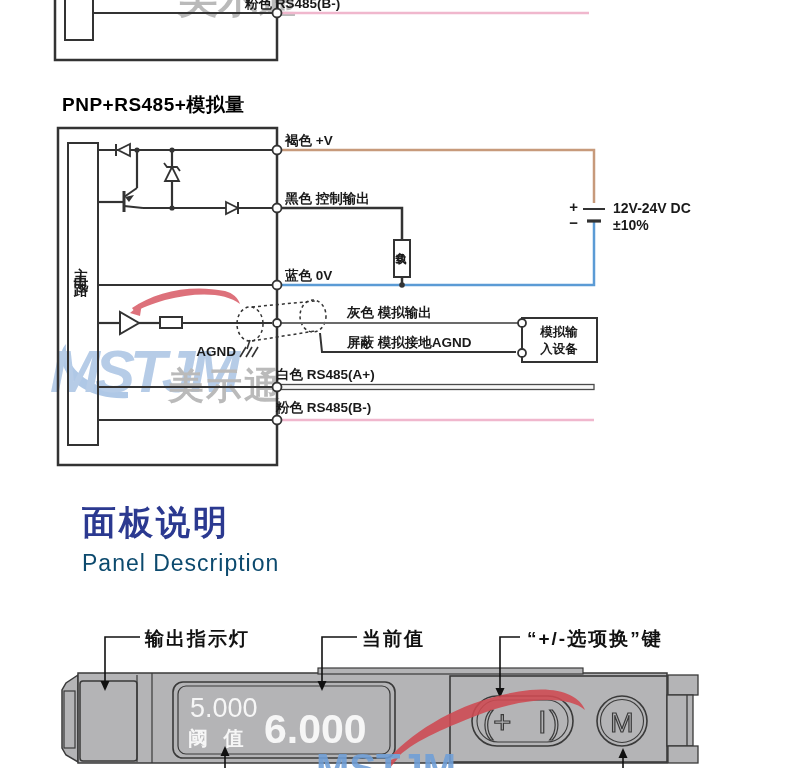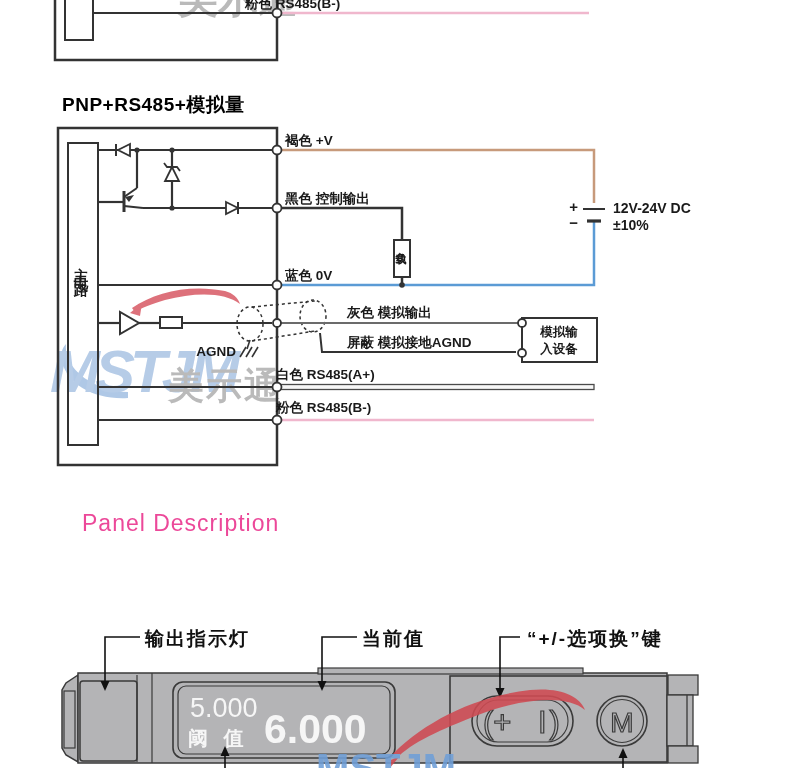--- a/index.html
+++ b/index.html
@@ -6,21 +6,21 @@
   body{width:790px;height:768px;position:relative;overflow:hidden;
        font-family:"Liberation Sans","DejaVu Sans",sans-serif;}
   .abs{position:absolute;}
   svg text{font-family:"Liberation Sans","DejaVu Sans",sans-serif;}
   .vtext{writing-mode:vertical-rl;text-orientation:upright;color:#1a1a1a;}
   #diagram-title{left:62px;top:92px;font-size:19px;font-weight:bold;color:#000000;letter-spacing:0.5px;}
   #main-circuit-label{left:71px;top:256px;font-size:14.5px;font-weight:bold;letter-spacing:7px;}
   #load-label{left:395px;top:243px;font-size:11px;font-weight:bold;letter-spacing:1px;line-height:1.1;}
   #section-heading{left:82px;top:500px;}
   #section-heading .zh{font-size:34px;font-weight:bold;color:#2B3990;letter-spacing:3px;}
-  #section-heading .en{font-size:23px;color:#ec4899;margin-top:10px;letter-spacing:1px;}
+  #section-heading .en{font-size:23px;color:#0c4a6e;margin-top:4px;letter-spacing:1px;}
 </style>
 </head>
 <body>
 
 <svg class="abs" style="left:0;top:0" width="790" height="480" viewBox="0 0 790 480">
 
   <g opacity="0.92">
     <text x="178" y="12" font-size="40" font-weight="bold" fill="#b5b5b5">美示通</text>
     <path d="M128,398 C95,400 68,385 62,362 C60,355 62,348 66,344 C64,362 80,380 105,388 C113,390 121,392 128,392 Z" fill="#a9c4e4"></path>
     <text x="50" y="392" font-size="60" font-weight="bold" font-style="italic" fill="#b0c8e6" letter-spacing="-5">MSTJM</text>
@@ -145,20 +145,21 @@
     <text x="276" y="379">白色 RS485(A+)</text>
     <text x="276" y="412">粉色 RS485(B-)</text>
   </g>
 </svg>
 
 <div class="abs" id="diagram-title">PNP+RS485+模拟量</div>
 <div class="abs vtext" id="main-circuit-label">主电路</div>
 <div class="abs vtext" id="load-label">负载</div>
 
 <div class="abs" id="section-heading">
+  <div class="zh">面板说明</div>
   <div class="en">Panel  Description</div>
 </div>
 
 <svg class="abs" style="left:0;top:620px" width="790" height="148" viewBox="0 620 790 148">
 
   <g stroke="#3a3a3a" fill="#b4b4b6">
     <path d="M78,675 L66,683 L62,690 L62,748 L66,755 L78,762 Z" stroke-width="1.5"></path>
     <rect x="78" y="673" width="589" height="90" stroke-width="1.5"></rect>
     <rect x="64" y="691" width="11" height="57" stroke-width="1.2"></rect>
     <rect x="318" y="668" width="265" height="6" stroke-width="1.2"></rect>

